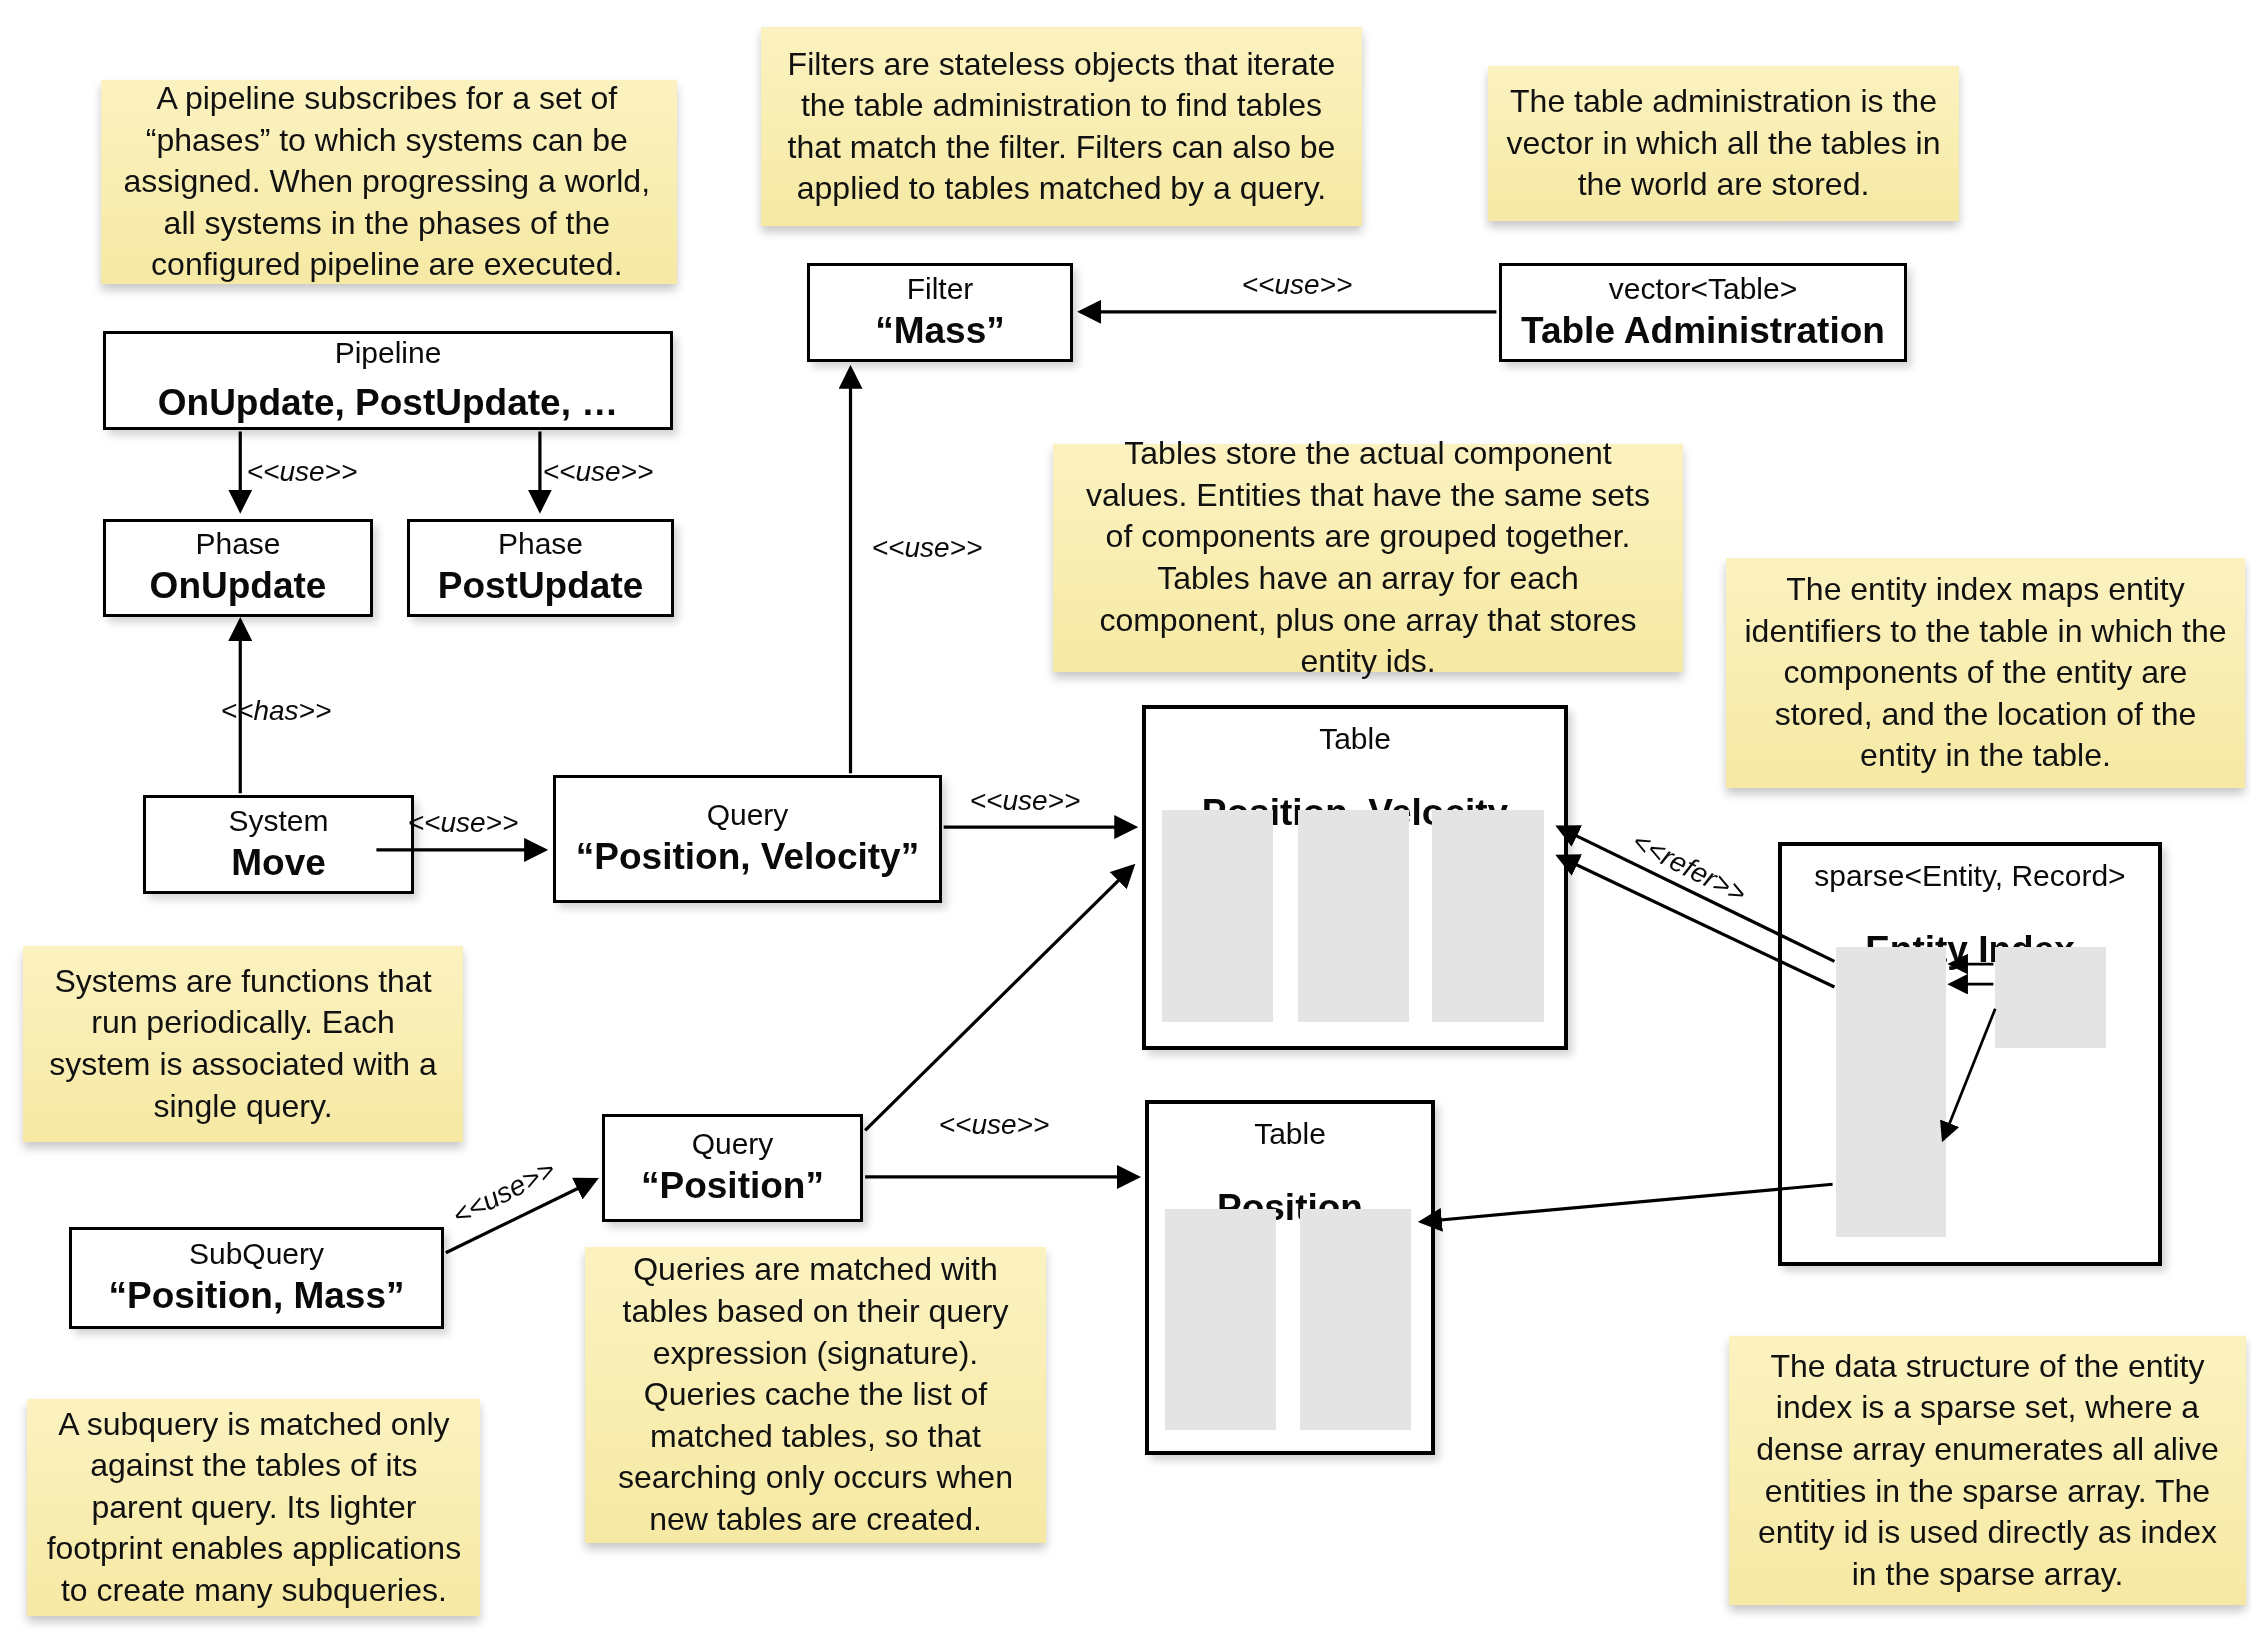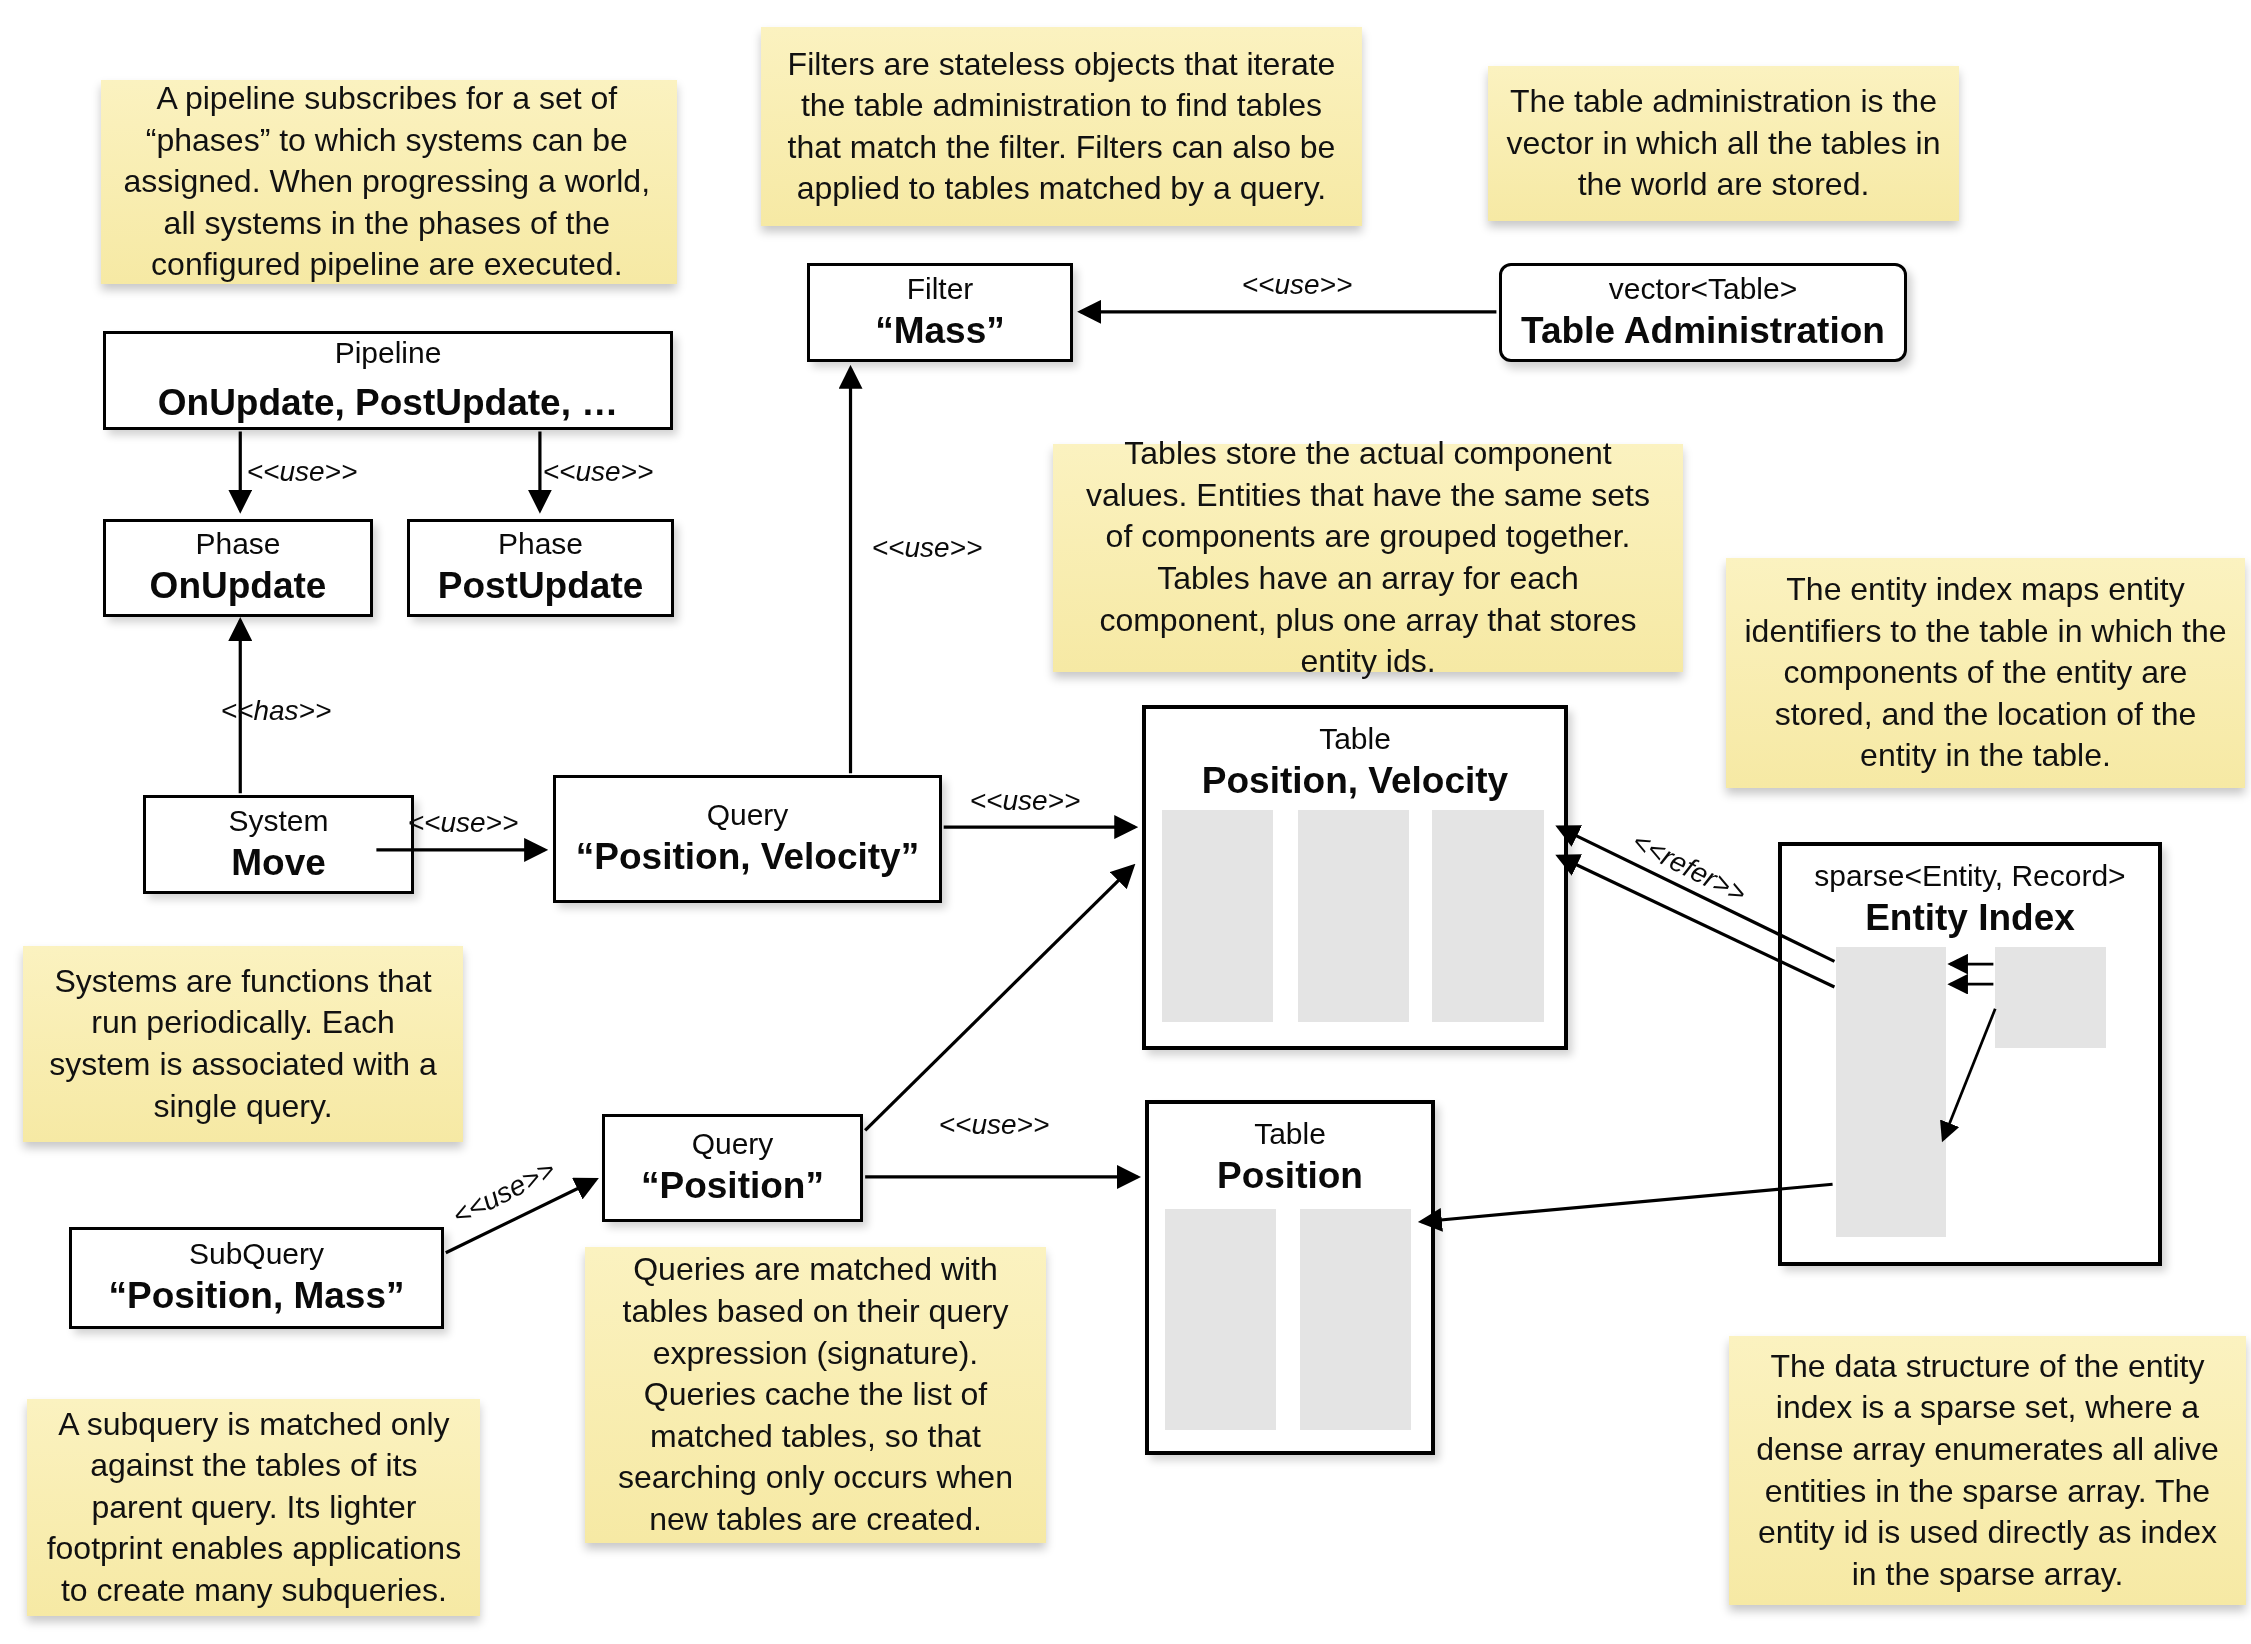--- a/index.html
+++ b/index.html
@@ -10,21 +10,21 @@
         background:linear-gradient(180deg,#FBF2C0 0%,#F6E9A4 100%);
         box-shadow:0 5.5px 9.1px rgba(0,0,0,0.22);
         display:flex;align-items:center;justify-content:center;text-align:center;
         font-size:32px;line-height:1.3;padding:9.1px 16.4px;color:#111;}
 
   .box{position:absolute;box-sizing:border-box;background:#fff;border:3.7px solid #000;
        display:flex;flex-direction:column;align-items:center;justify-content:center;
        text-align:center;box-shadow:4.6px 6.4px 8.2px rgba(0,0,0,0.18);}
   .box .t{font-size:30px;font-weight:normal;line-height:1.15;}
   .box .v{font-size:37px;font-weight:bold;line-height:1.2;margin-top:2.7px;white-space:nowrap;}
-  .bigbox{justify-content:flex-start;padding-top:12.8px;border-width:4.6px;}
+  .bigbox{justify-content:flex-start;padding-top:12.8px;border-width:4.6px;gap:32px;}
   .bar{position:absolute;background:#E4E4E4;}
 
   .elabel{position:absolute;font-size:28px;font-style:italic;white-space:nowrap;
           transform:translate(-50%,-50%);z-index:6;}
   .elabel.rot-up{transform:translate(-50%,-50%) rotate(-27deg);}
   .elabel.rot-down{transform:translate(-50%,-50%) rotate(27deg);}
 
   #connectors{position:absolute;left:0;top:0;z-index:5;pointer-events:none;}
 </style>
 </head>
@@ -63,21 +63,21 @@
   <div class="box" style="left:407px;top:519px;width:267px;height:98px;">
     <div class="t">Phase</div>
     <div class="v">PostUpdate</div>
   </div>
 
   <div class="box" style="left:807px;top:263px;width:266px;height:99px;">
     <div class="t">Filter</div>
     <div class="v">“Mass”</div>
   </div>
 
-  <div class="box" style="left:1499px;top:263px;width:408px;height:99px;border-radius:12px;">
+  <div class="box" style="left:1499px;top:263px;width:408px;height:99px;">
     <div class="t">vector&lt;Table&gt;</div>
     <div class="v">Table Administration</div>
   </div>
 
   <div class="box" style="left:103px;top:795px;width:271px;height:99px;margin-left:40px;">
     <div class="t">System</div>
     <div class="v">Move</div>
   </div>
 
   <div class="box" style="left:553px;top:775px;width:389px;height:128px;">

